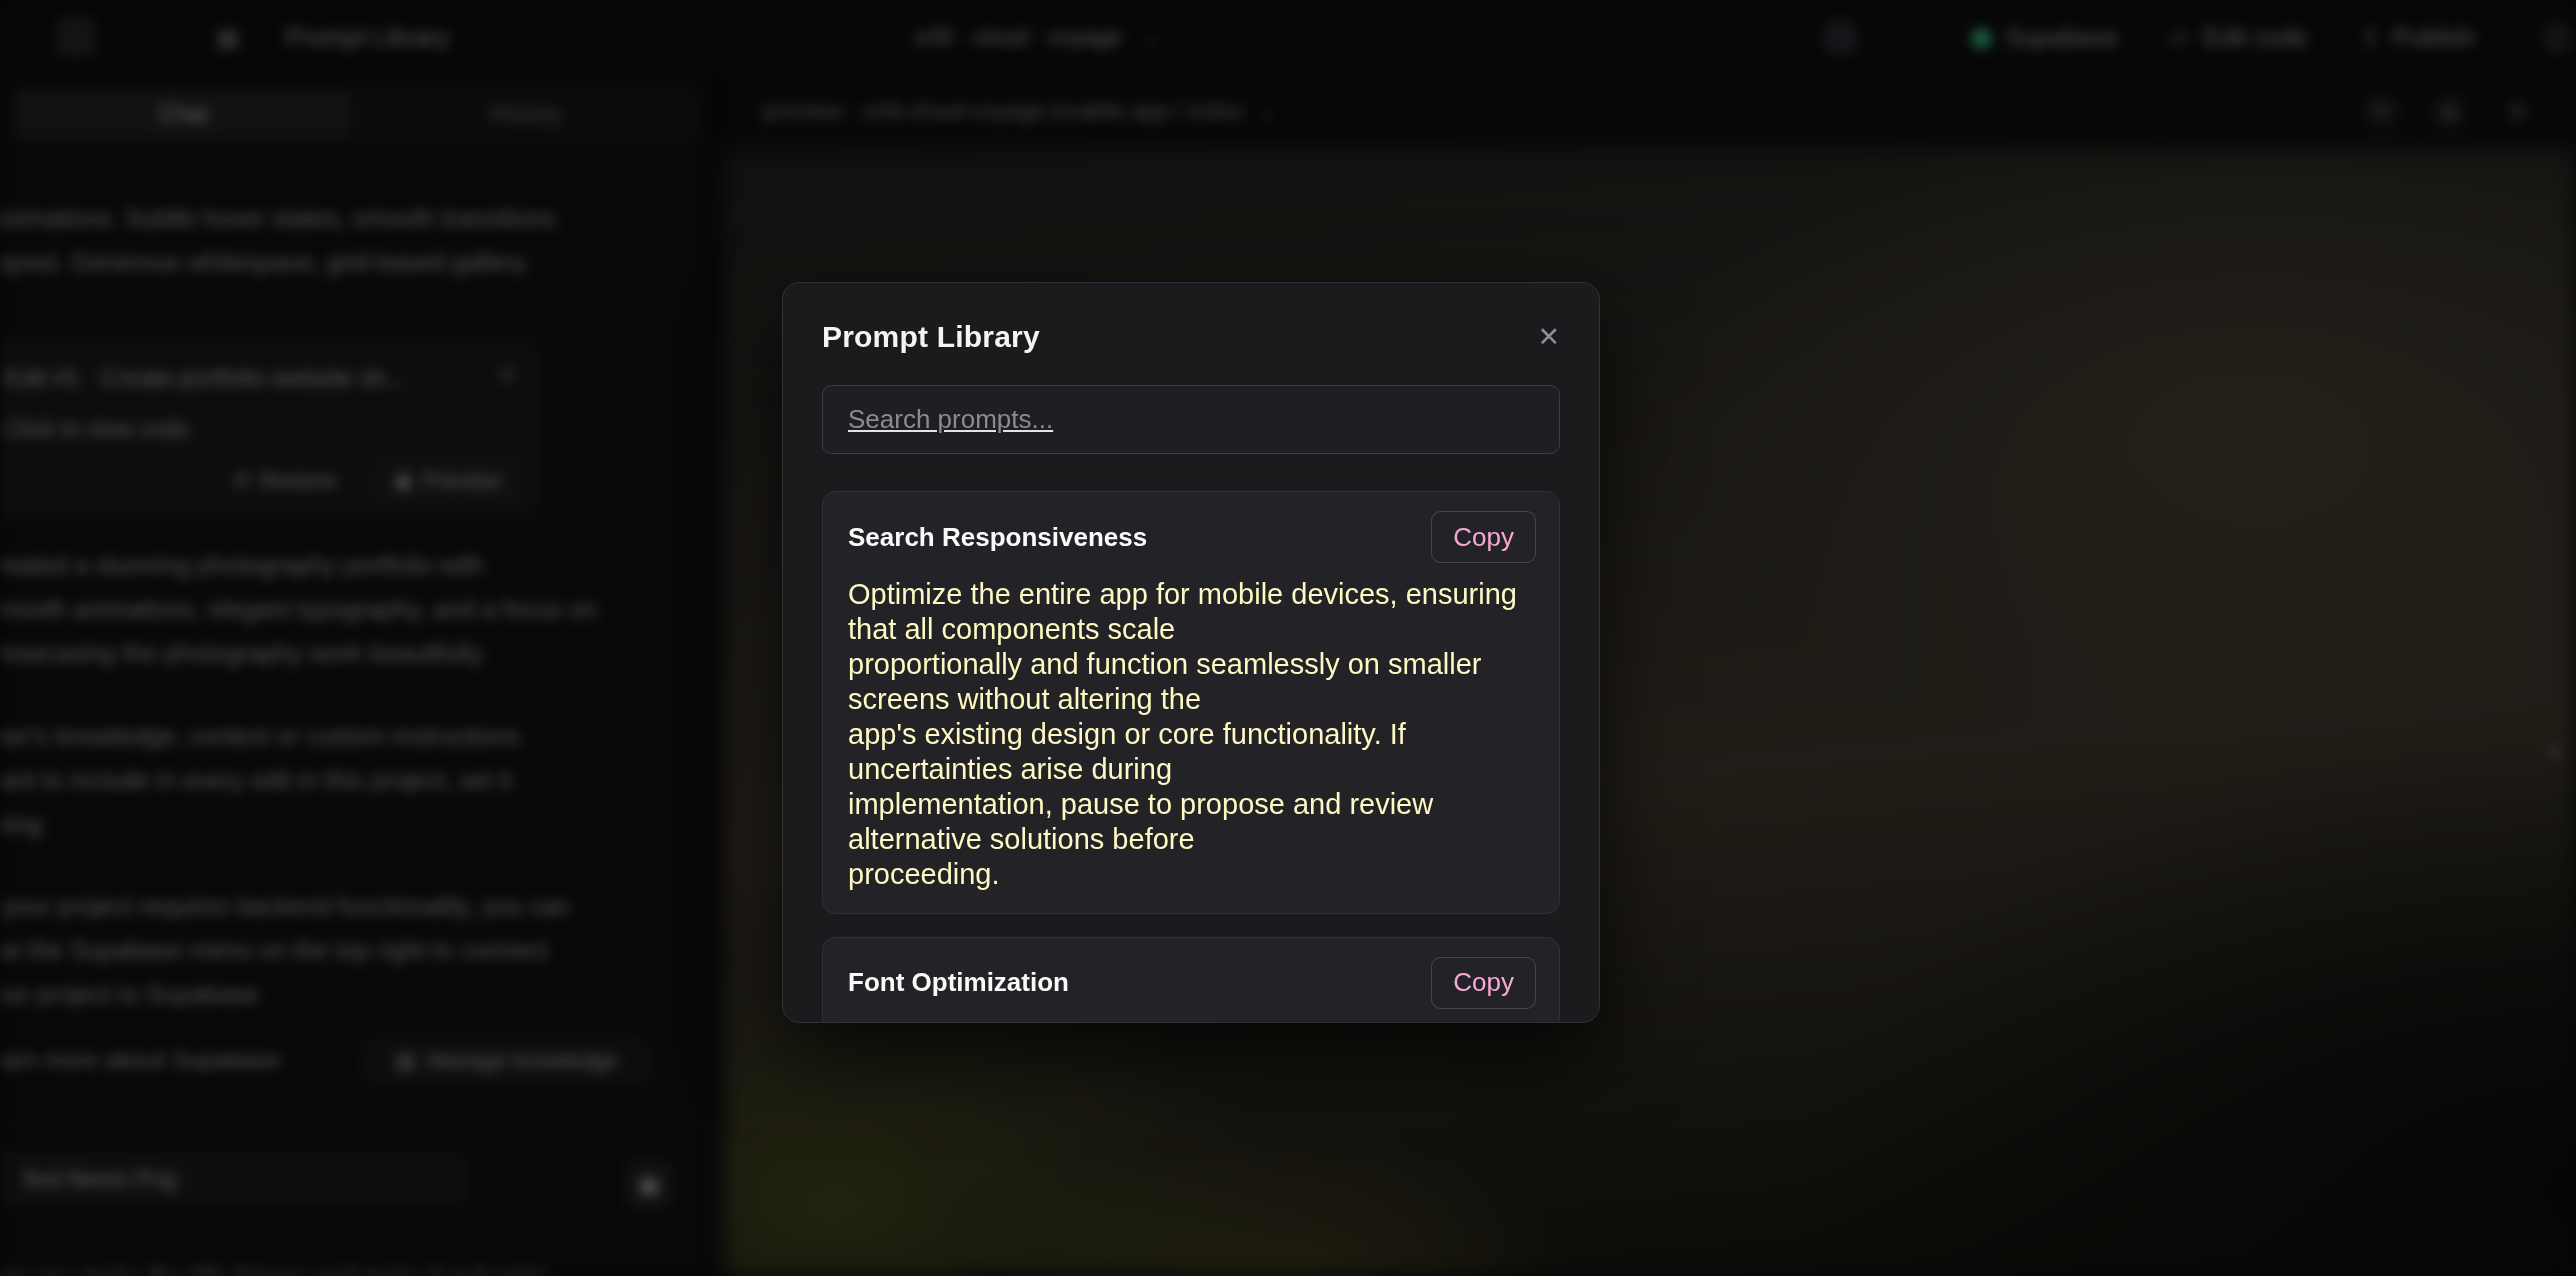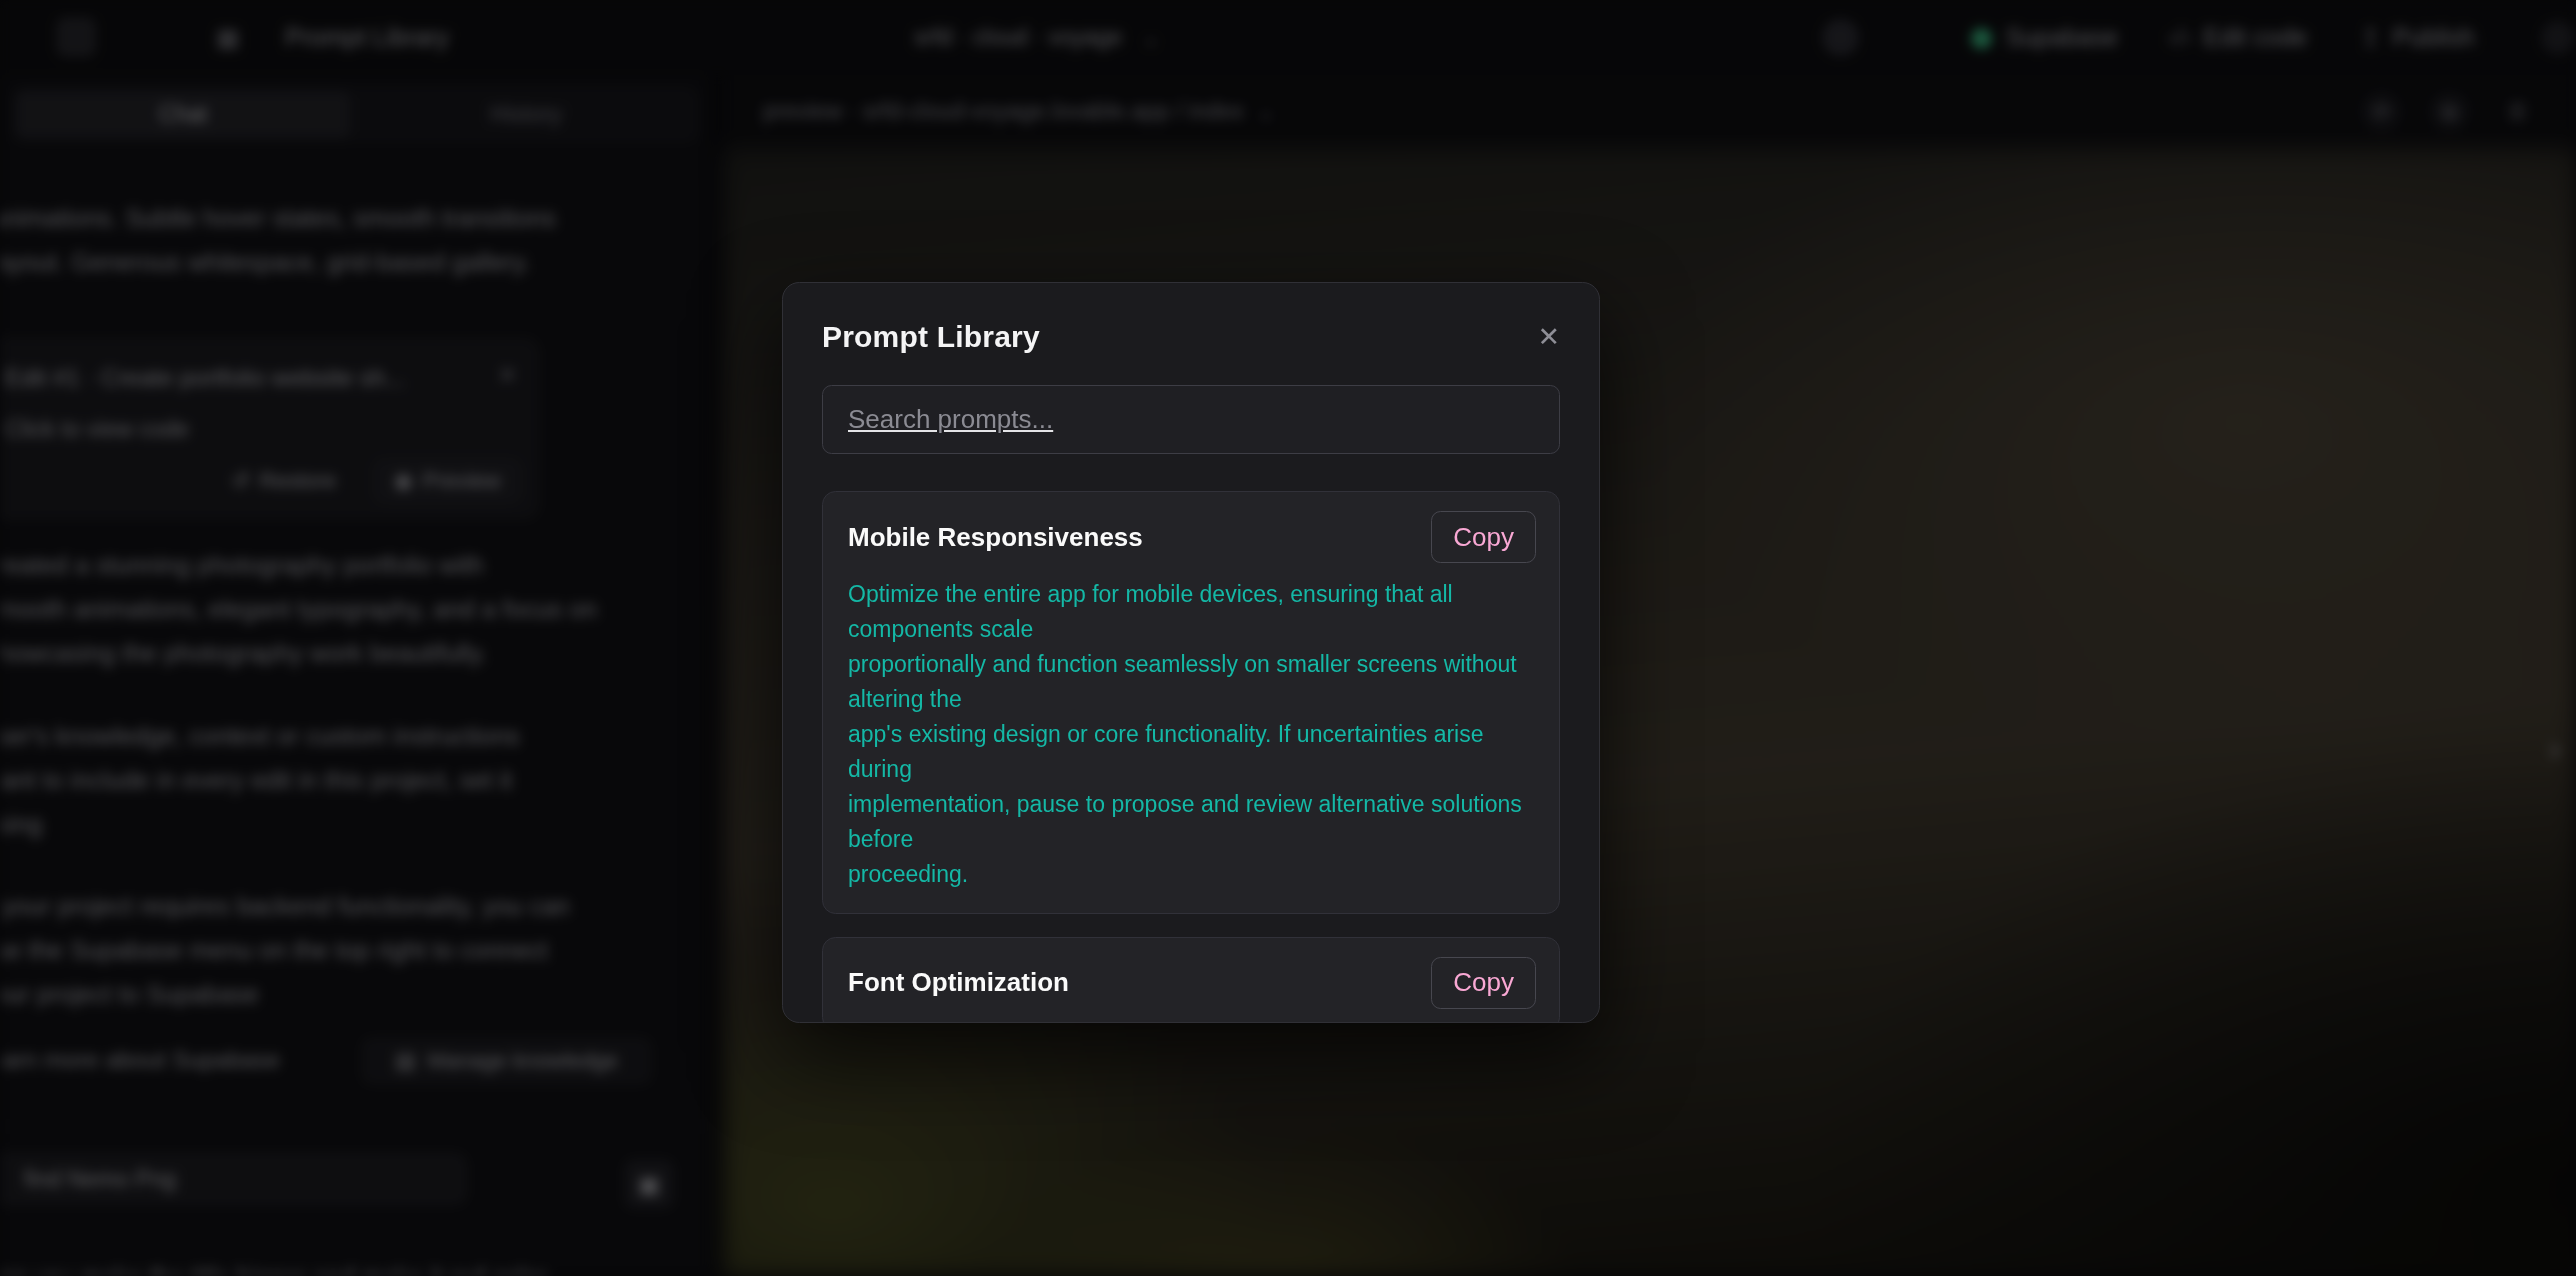--- a/index.html
+++ b/index.html
@@ -62,21 +62,21 @@
   .modal-header { display:flex; align-items:center; justify-content:space-between; }
   .modal-title { font-size:30px; font-weight:600; color:#f4f4f5; letter-spacing:0.2px; }
   .modal-close { font-size:27px; color:#8e8e96; line-height:1; cursor:default; }
   .search { margin-top:31px; width:100%; height:69px; background:#1f1f23; border:1.4px solid #3d3d45; border-radius:9.6px; padding:0 25px; font-size:26px; color:#e4e4e7; outline:none; font-family:"Liberation Sans", sans-serif;text-decoration:underline; }
   .search::placeholder { color:#8b8b93; }
   .cards { margin-top:37px; display:flex; flex-direction:column; gap:23px; }
   .prompt-card { background:#232327; border:1px solid #313139; border-radius:13.5px; padding:19px 23px 21px 25px; }
   .pc-head { display:flex; align-items:center; justify-content:space-between; }
   .pc-title { font-size:26px; font-weight:600; color:#fafafa; }
   .copy-btn { height:52px; padding:0 21px; border-radius:9.6px; border:1px solid #47474f; background:transparent; color:#f9a8d4; font-size:26px; font-family:"Liberation Sans", sans-serif; }
-  .pc-desc { margin-top:13.5px; font-size:23px; line-height:35px; color:#14b8a6; white-space:pre-line; }
+  .pc-desc { margin-top:13.5px; font-size:29px; line-height:35px; color:#fef9c3; white-space:pre-line; }
   .card-sliver { height:77px; background:#202023; border:1px solid #313139; border-bottom:none; border-radius:13.5px 13.5px 0 0; }
 </style>
 </head>
 <body>
 
 <div class="screen">
 
   <div class="app">
 
     <div class="topbar">
@@ -167,21 +167,21 @@
       <div class="modal-title">Prompt Library</div>
       <div class="modal-close">✕</div>
     </div>
 
     <input class="search" type="text" placeholder="Search prompts..." style="">
 
     <div class="cards">
 
       <div class="prompt-card">
         <div class="pc-head">
-          <div class="pc-title">Mobile Responsiveness</div>
+          <div class="pc-title">Search Responsiveness</div>
           <button class="copy-btn">Copy</button>
         </div>
         <div class="pc-desc">Optimize the entire app for mobile devices, ensuring that all components scale
 proportionally and function seamlessly on smaller screens without altering the
 app's existing design or core functionality. If uncertainties arise during
 implementation, pause to propose and review alternative solutions before
 proceeding.</div>
       </div>
 
       <div class="prompt-card">

